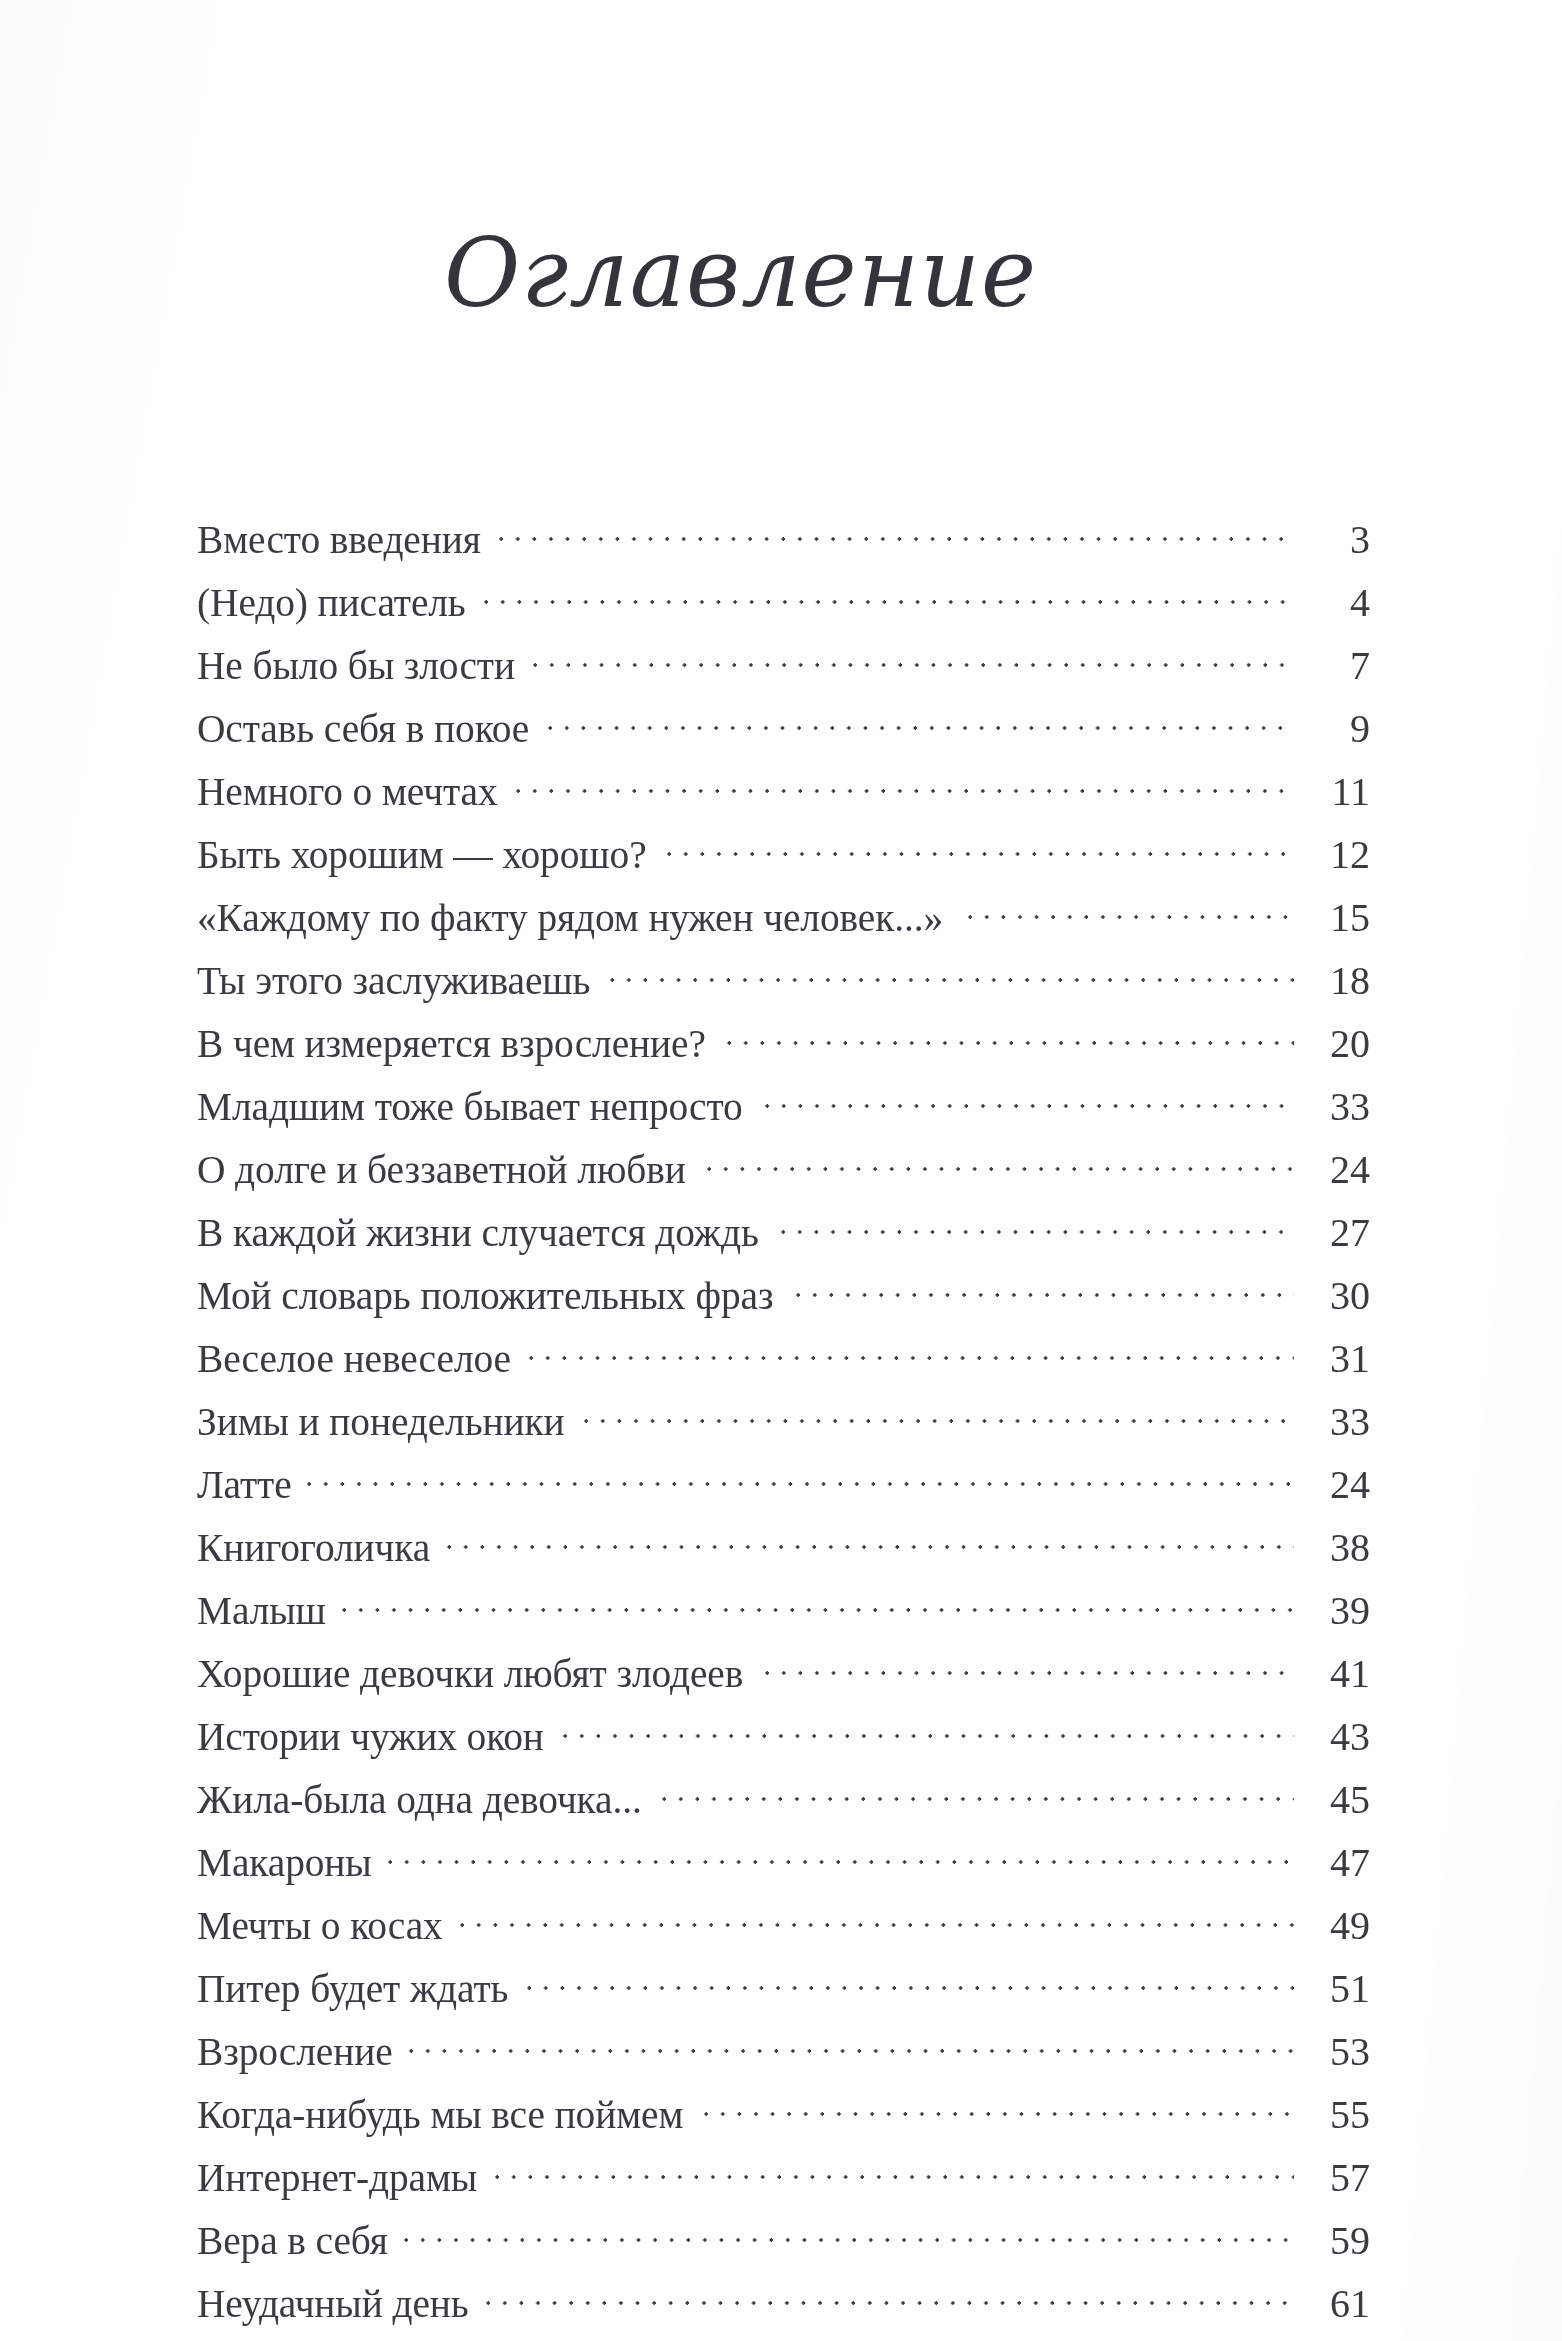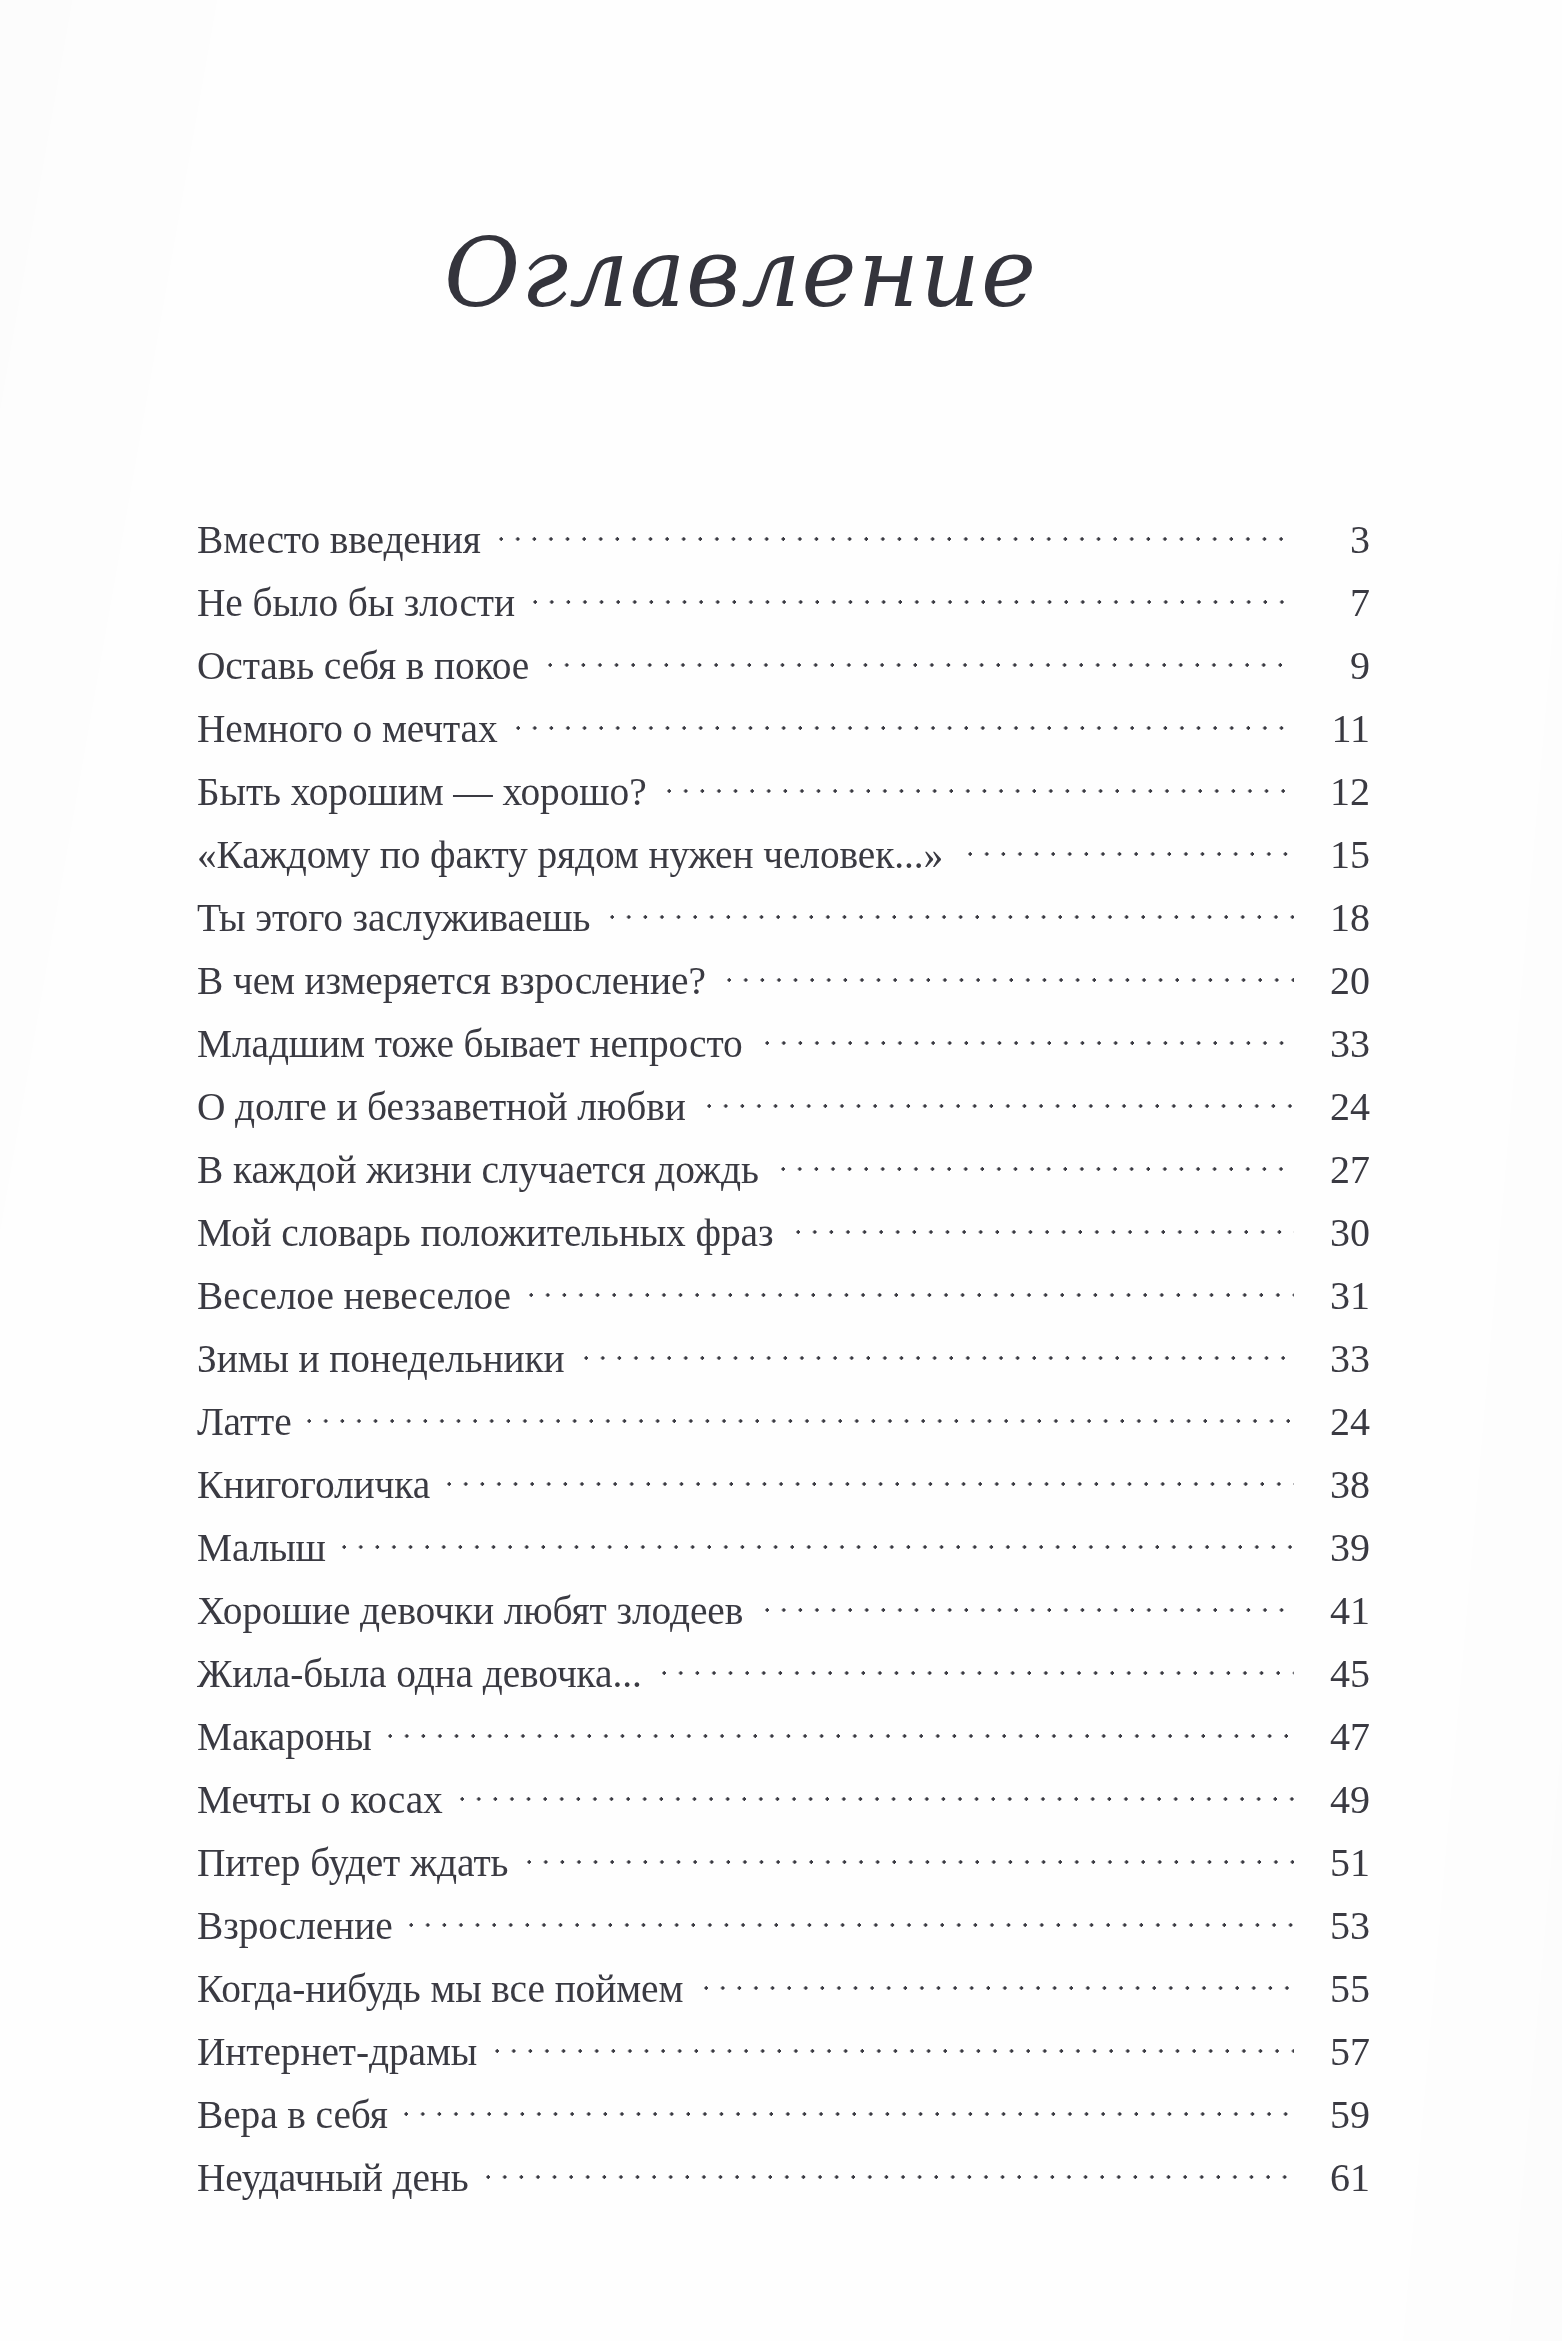--- a/index.html
+++ b/index.html
@@ -117,20 +117,25 @@
 
   <h1 id="toc-title">Оглавление</h1>
 
   <div id="toc-list">
       <div class="toc-row">
         <span class="toc-label">Вместо введения</span>
         <span class="toc-leader"></span>
         <span class="toc-page">3</span>
       </div>
       <div class="toc-row">
+        <span class="toc-label">(Недо) писатель</span>
+        <span class="toc-leader"></span>
+        <span class="toc-page">4</span>
+      </div>
+      <div class="toc-row">
         <span class="toc-label">Не было бы злости</span>
         <span class="toc-leader"></span>
         <span class="toc-page">7</span>
       </div>
       <div class="toc-row">
         <span class="toc-label">Оставь себя в покое</span>
         <span class="toc-leader"></span>
         <span class="toc-page">9</span>
       </div>
       <div class="toc-row">
@@ -202,20 +207,25 @@
         <span class="toc-label">Малыш</span>
         <span class="toc-leader"></span>
         <span class="toc-page">39</span>
       </div>
       <div class="toc-row">
         <span class="toc-label">Хорошие девочки любят злодеев</span>
         <span class="toc-leader"></span>
         <span class="toc-page">41</span>
       </div>
       <div class="toc-row">
+        <span class="toc-label">Истории чужих окон</span>
+        <span class="toc-leader"></span>
+        <span class="toc-page">43</span>
+      </div>
+      <div class="toc-row">
         <span class="toc-label">Жила-была одна девочка...</span>
         <span class="toc-leader"></span>
         <span class="toc-page">45</span>
       </div>
       <div class="toc-row">
         <span class="toc-label">Макароны</span>
         <span class="toc-leader"></span>
         <span class="toc-page">47</span>
       </div>
       <div class="toc-row">

